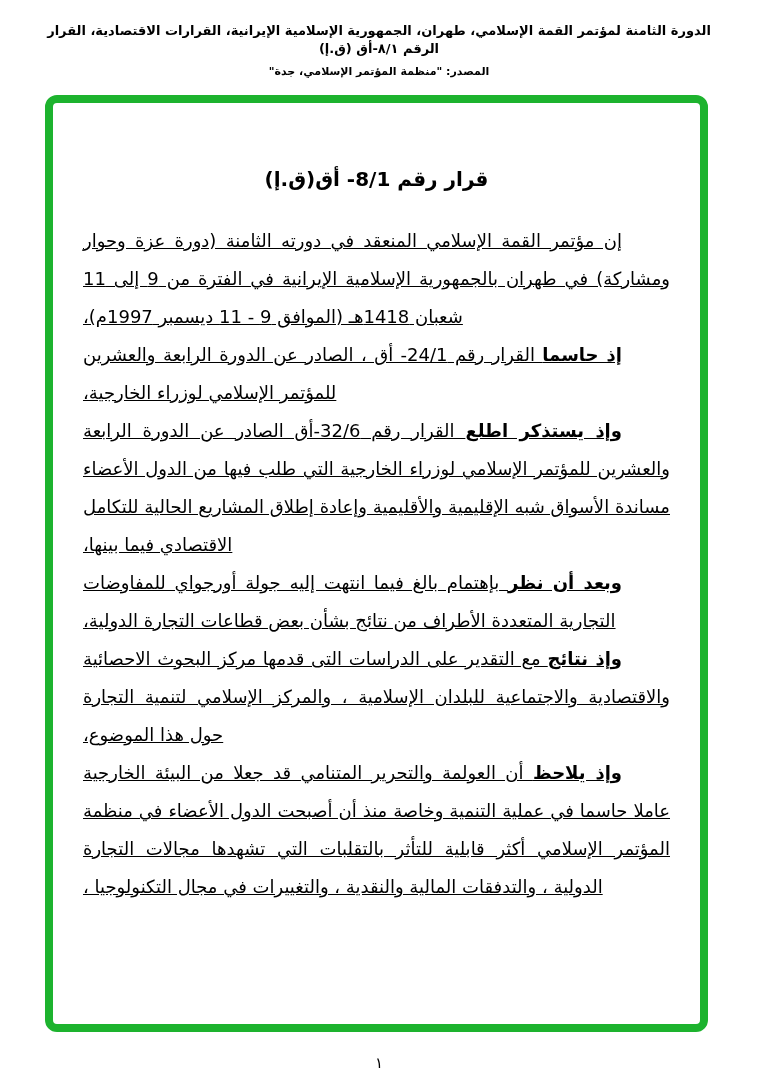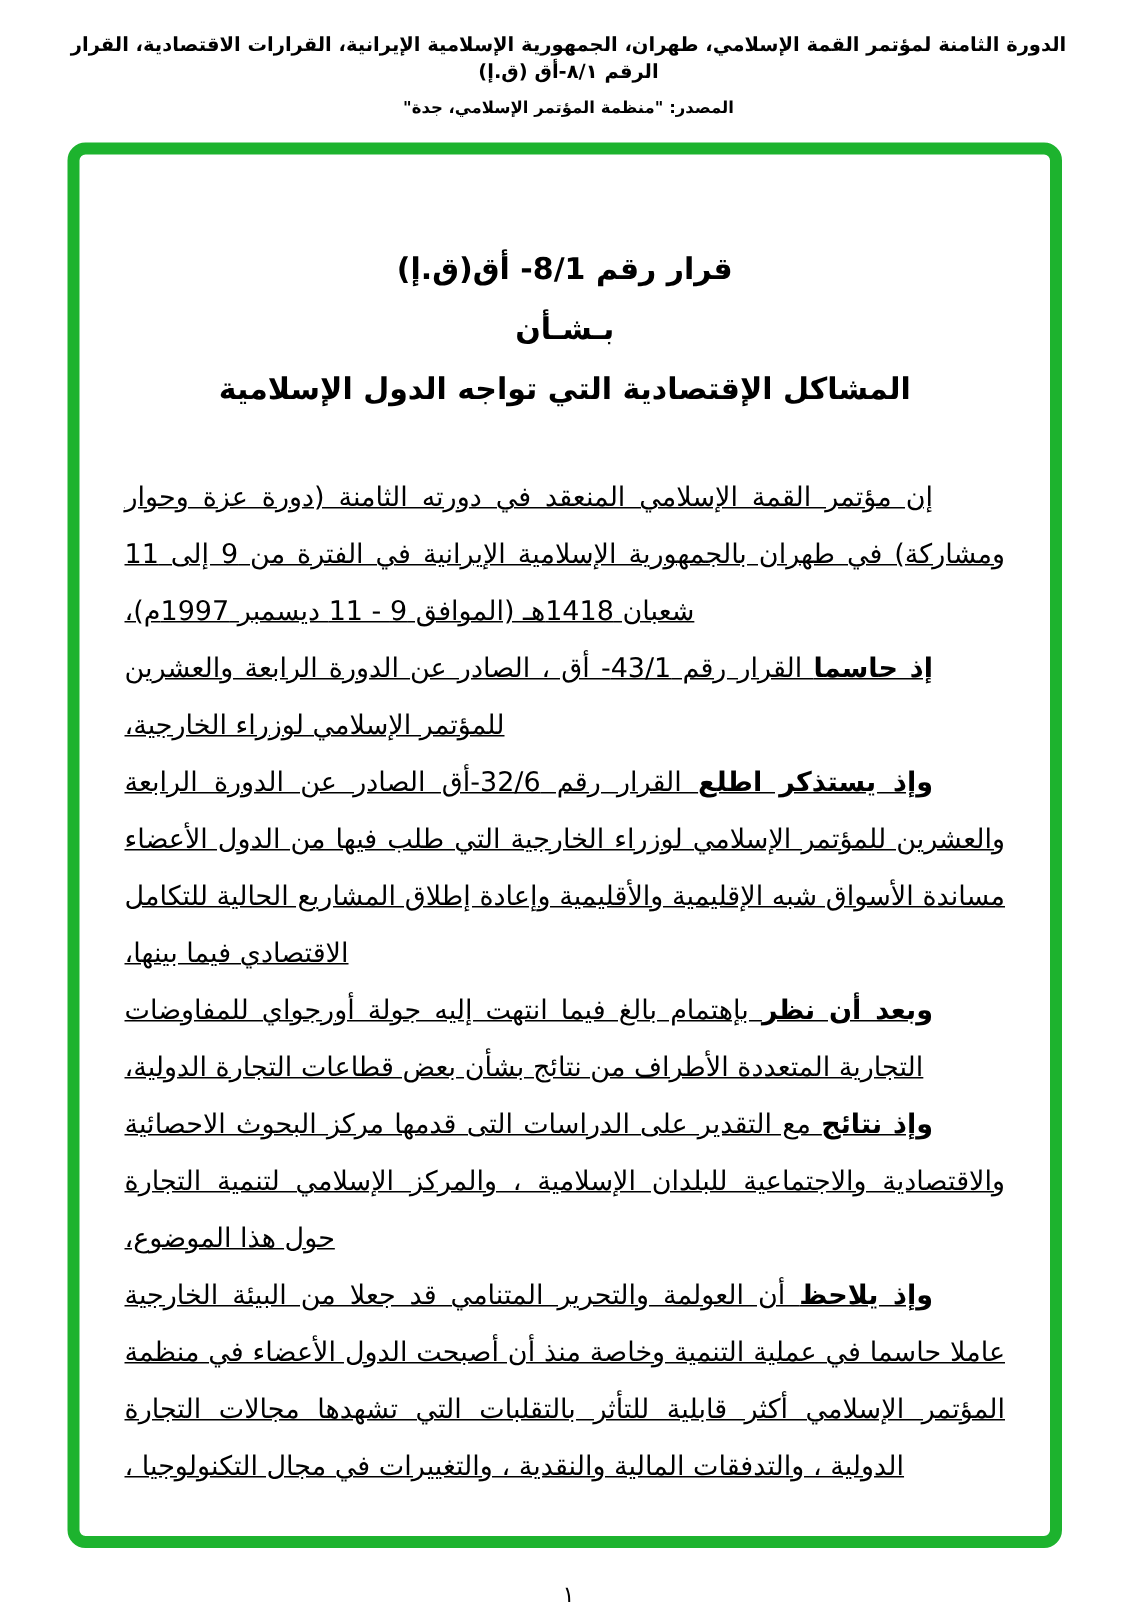--- a/index.html
+++ b/index.html
@@ -44,21 +44,21 @@
     box-sizing: border-box;
     border: 8px solid #1db32e;
     border-radius: 12px;
     padding: 38px 30px 0 30px;
     direction: rtl;
   }
   .title-block {
     text-align: center;
     font-weight: bold;
     margin-top: 18px;
-    margin-bottom: 34px;
+    margin-bottom: 23px;
   }
   .title-line {
     font-size: 20px;
     line-height: 40px;
   }
   .body-text {
     direction: rtl;
     text-decoration: underline;
   }
   .para {
@@ -89,28 +89,26 @@
 
   <div class="header">
     <div class="header-line1">الدورة الثامنة لمؤتمر القمة الإسلامي، طهران، الجمهورية الإسلامية الإيرانية، القرارات الاقتصادية، القرار الرقم ٨/١-أق (ق.إ)</div>
     <div class="header-line2">المصدر:  "منظمة المؤتمر الإسلامي، جدة"</div>
   </div>
 
   <div class="frame" style="border-color: rgb(29, 179, 46);">
 
     <div class="title-block">
       <div class="title-line">قرار رقم 8/1- أق(ق.إ)</div>
-      <div class="title-line">بـشـأن</div>
-      <div class="title-line">المشاكل الإقتصادية التي تواجه الدول الإسلامية</div>
     </div>
 
     <div class="body-text">
       <p class="para"><span class="lead"></span><span>إن مؤتمر القمة الإسلامي المنعقد في دورته الثامنة (دورة عزة وحوار ومشاركة) في طهران بالجمهورية الإسلامية الإيرانية في الفترة من 9 إلى 11 شعبان 1418هـ (الموافق 9 - 11 ديسمبر 1997م)،</span></p>
 
-      <p class="para"><span class="lead">إذ حاسما</span><span> القرار رقم 43/1- أق ، الصادر عن الدورة الرابعة والعشرين للمؤتمر الإسلامي لوزراء الخارجية،</span></p>
+      <p class="para"><span class="lead">إذ حاسما</span><span> القرار رقم 24/1- أق ، الصادر عن الدورة الرابعة والعشرين للمؤتمر الإسلامي لوزراء الخارجية،</span></p>
 
       <p class="para"><span class="lead">وإذ يستذكر اطلع</span><span> القرار رقم 32/6-أق الصادر عن الدورة الرابعة والعشرين للمؤتمر الإسلامي لوزراء الخارجية التي طلب فيها من الدول الأعضاء مساندة الأسواق شبه الإقليمية والأقليمية وإعادة إطلاق المشاريع الحالية للتكامل الاقتصادي فيما بينها،</span></p>
 
       <p class="para"><span class="lead">وبعد أن نظر</span><span> بإهتمام بالغ فيما انتهت إليه جولة أورجواي للمفاوضات التجارية المتعددة الأطراف من نتائج بشأن بعض قطاعات التجارة الدولية،</span></p>
 
       <p class="para"><span class="lead">وإذ نتائج</span><span> مع التقدير على الدراسات التى قدمها مركز البحوث الاحصائية والاقتصادية والاجتماعية للبلدان الإسلامية ، والمركز الإسلامي لتنمية التجارة حول هذا الموضوع،</span></p>
 
       <p class="para"><span class="lead">وإذ يلاحظ</span><span> أن العولمة والتحرير المتنامي قد جعلا من البيئة الخارجية عاملا حاسما في عملية التنمية وخاصة منذ أن أصبحت الدول الأعضاء في منظمة المؤتمر الإسلامي أكثر قابلية للتأثر بالتقلبات التي تشهدها مجالات التجارة الدولية ، والتدفقات المالية والنقدية ، والتغييرات في مجال التكنولوجيا ،</span></p>
     </div>
 

